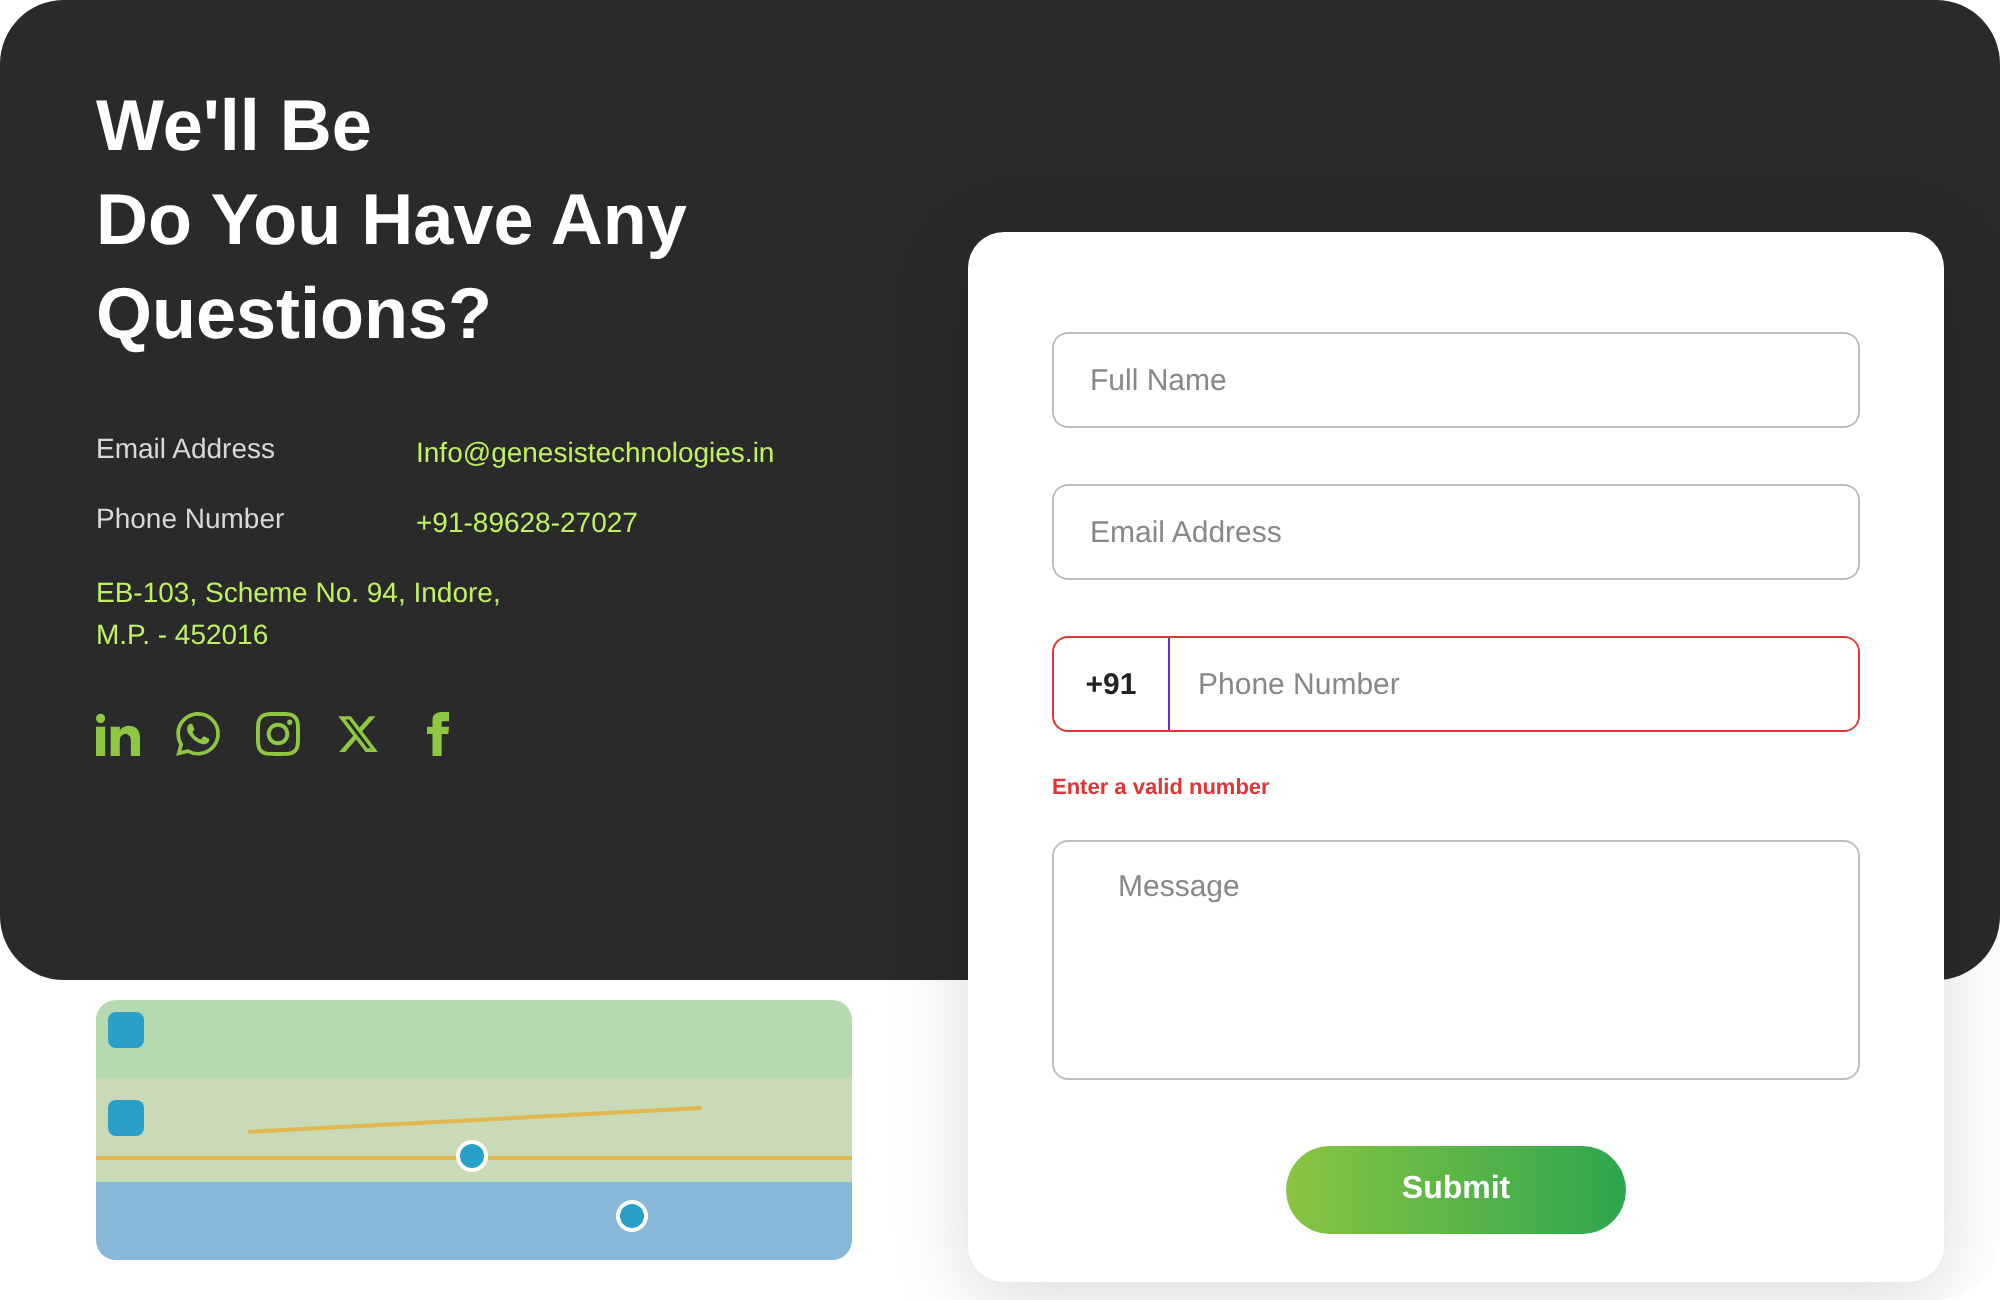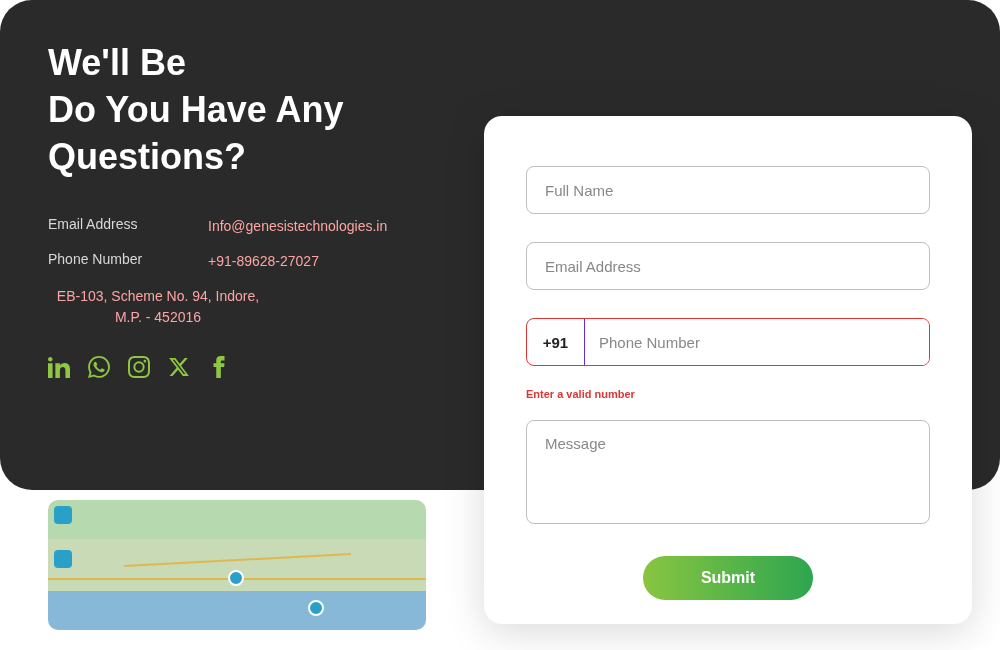--- a/index.html
+++ b/index.html
@@ -5,39 +5,39 @@
     * { margin: 0; padding: 0; box-sizing: border-box; }
     body { font-family: -apple-system, BlinkMacSystemFont, 'Segoe UI', sans-serif; background: #fff; width: 1000px; height: 650px; overflow: hidden; position: relative; }
     .page-wrapper { width: 1000px; height: 650px; background: #fff; border-radius: 32px; overflow: hidden; position: relative; }
     .dark-section { background: #2a2a2a; border-radius: 0 0 32px 32px; padding: 40px 48px 50px 48px; position: relative; height: 490px; }
     .heading-block { max-width: 420px; }
     .heading-white { color: #fff; font-size: 36px; font-weight: 700; line-height: 1.3; }
     .heading-green { color: #6cc24a; font-size: 36px; font-weight: 700; line-height: 1.3; }
     .contact-details { margin-top: 36px; }
     .detail-row { display: flex; margin-bottom: 14px; font-size: 14px; }
     .detail-label { color: #d8d8d8; width: 160px; font-weight: 500; }
-    .detail-value { color: #fca5a5; max-width: 220px; line-height: 1.5; text-align: center; }
+    .detail-value { color: #bef264; max-width: 220px; line-height: 1.5; }
     .social-icons { display: flex; gap: 18px; margin-top: 28px; }
     .social-icons svg { width: 22px; height: 22px; fill: #8fc642; }
     
     .map-container { position: absolute; left: 48px; top: 500px; width: 378px; height: 130px; border-radius: 10px; overflow: hidden; }
     .map-visual { width: 100%; height: 100%; background: linear-gradient(180deg, #b7d9b0 0%, #b7d9b0 30%, #c8dab6 30%, #c8dab6 70%, #87b8d8 70%, #87b8d8 100%); position: relative; }
     .map-overlay { position: absolute; inset: 0; }
     .map-road { position: absolute; height: 2px; background: #e0b84f; }
     
     .form-card { position: absolute; right: 28px; top: 116px; width: 488px; background: #fff; border-radius: 18px; padding: 50px 42px 24px 42px; box-shadow: 0 8px 40px rgba(0,0,0,0.15); }
     .form-field { margin-bottom: 28px; }
     .form-input { width: 100%; height: 48px; border: 1px solid #bfbfbf; border-radius: 8px; padding: 0 18px; font-size: 15px; color: #333; outline: none; }
     .form-input::placeholder { color: #888; }
     .phone-row { display: flex; border: 1px solid #e03535; border-radius: 8px; height: 48px; overflow: hidden; }
     .phone-prefix { border-right: 1px solid #6d28d9; width: 58px; display: flex; align-items: center; justify-content: center; font-size: 15px; font-weight: 600; color: #222; }
     .phone-input { flex: 1; border: none; padding: 0 14px; font-size: 15px; outline: none; }
     .phone-input::placeholder { color: #888; }
     .error-text { color: #e03535; font-size: 11px; margin-top: 22px; font-weight: 700; }
-    .form-textarea { width: 100%; height: 104px; border: 1px solid #bfbfbf; border-radius: 8px; padding: 14px 18px; font-size: 15px; font-family: inherit; resize: none; outline: none; }
+    .form-textarea { width: 100%; height: 120px; border: 1px solid #bfbfbf; border-radius: 8px; padding: 14px 32px; font-size: 15px; font-family: inherit; resize: none; outline: none; }
     .form-textarea::placeholder { color: #888; }
     .submit-btn { display: block; margin: 20px auto 0; width: 170px; height: 44px; border: none; border-radius: 22px; background: linear-gradient(90deg, #89c540 0%, #2da64f 100%); color: #fff; font-size: 16px; font-weight: 600; cursor: pointer; }
     .form-field.phone-field { margin-bottom: 20px; }
   </style>
 </head>
 <body>
 
 <div class="page-wrapper">
   <div class="dark-section">
     <div class="heading-block">

